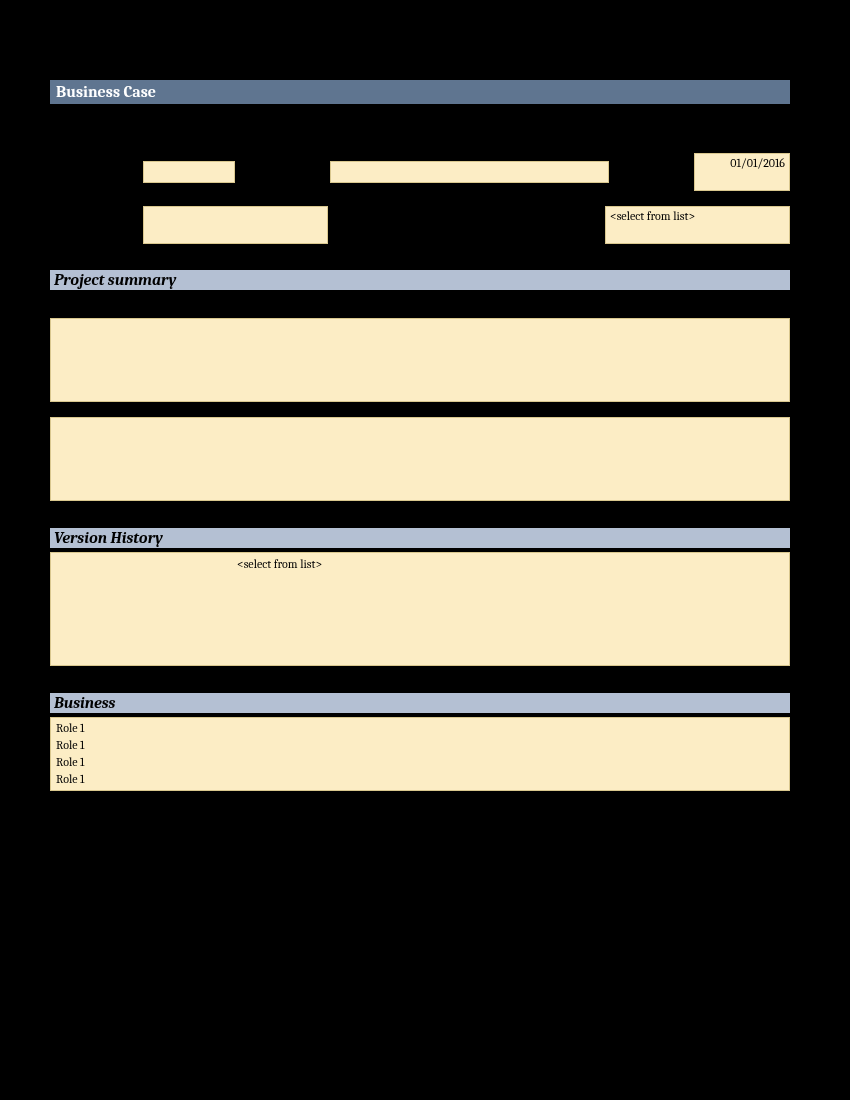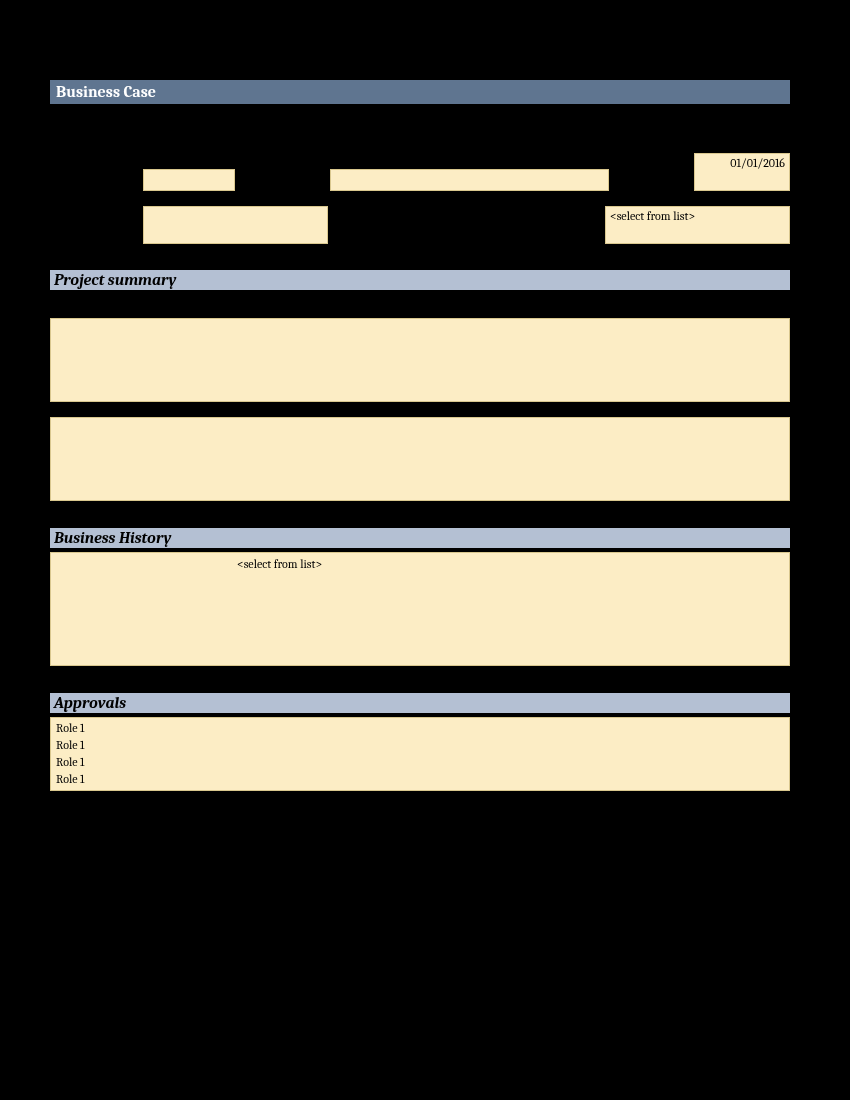--- a/index.html
+++ b/index.html
@@ -25,21 +25,21 @@
     font-size: 16px;
     padding: 3px 6px;
     height: 24px;
     line-height: 18px;
     margin-bottom: 49px;
   }
   .row1 {
     display: flex;
     gap: 0;
     margin-bottom: 15px;
-    align-items: flex-end;
+    align-items: center;
   }
   .spacer-left { width: 93px; }
   .field-short {
     background: #fcedc5;
     border: 1px solid #d9c78e;
     width: 92px;
     height: 22px;
   }
   .gap1 { width: 95px; }
   .field-med {
@@ -156,30 +156,30 @@
   <div class="section-bar">
     <span>Project summary</span>
   </div>
   <div class="sum-gap"></div>
   <div class="big-box"></div>
   <div class="mid-gap"></div>
   <div class="big-box"></div>
   <div class="gap-after"></div>
 
   <div class="section-bar">
-    <span>Business History</span>
+    <span>Version History</span>
   </div>
   <div class="approvals-gap"></div>
   <div class="version-box">
     <div class="version-select">&lt;select from list&gt;</div>
   </div>
   <div class="gap-after"></div>
 
   <div class="section-bar">
-    <span>Approvals</span>
+    <span>Business</span>
   </div>
   <div class="approvals-gap"></div>
   <div class="approvals-box">
     <div class="approval-row">Role 1</div>
     <div class="approval-row">Role 1</div>
     <div class="approval-row">Role 1</div>
     <div class="approval-row">Role 1</div>
   </div>
 
 </div>

